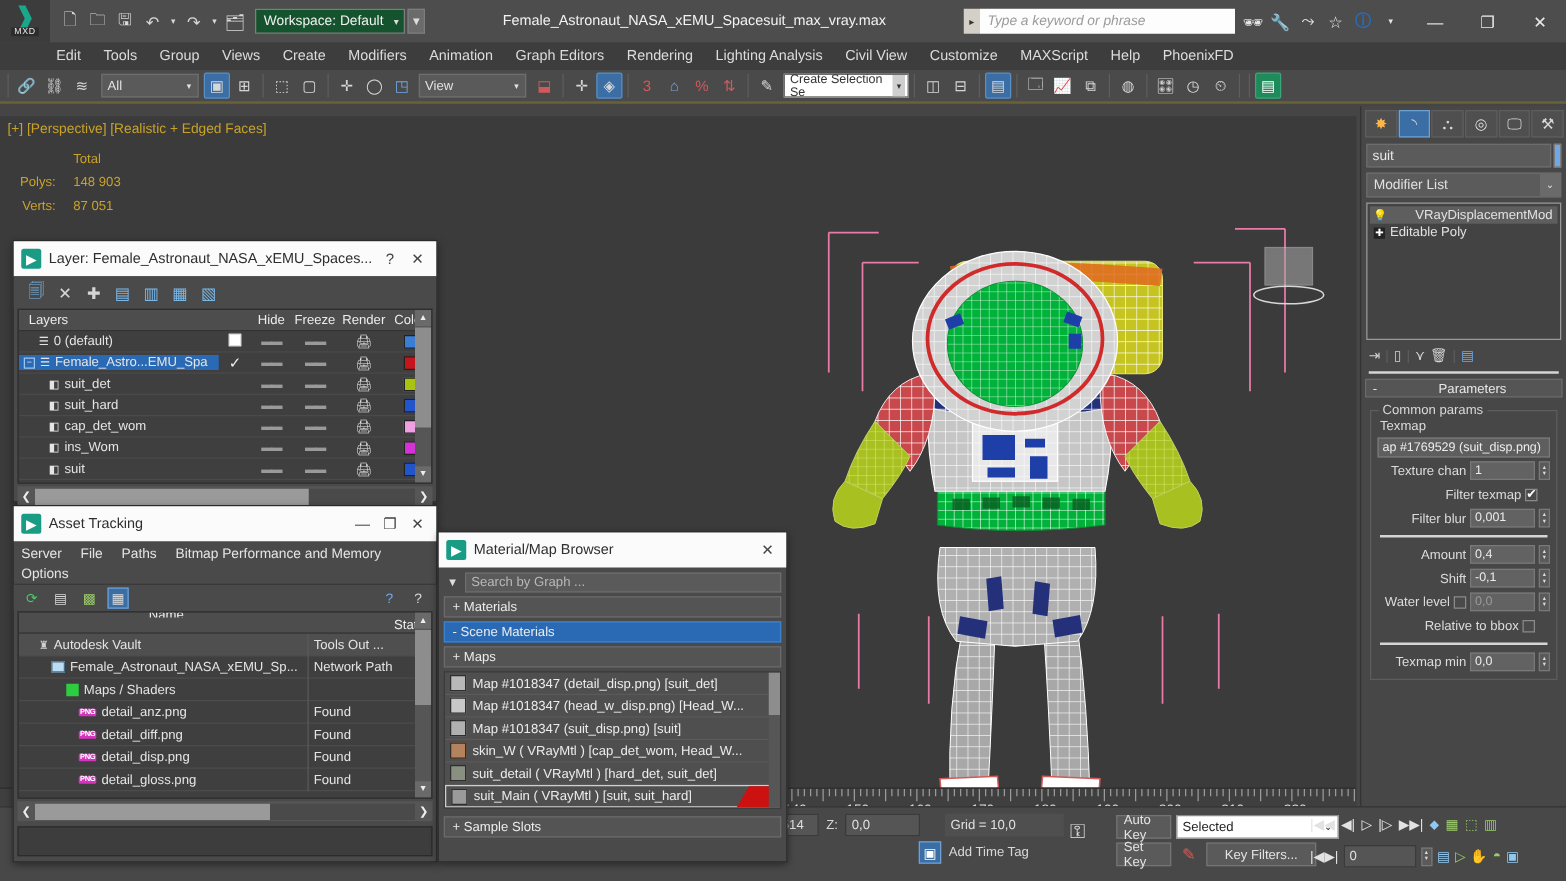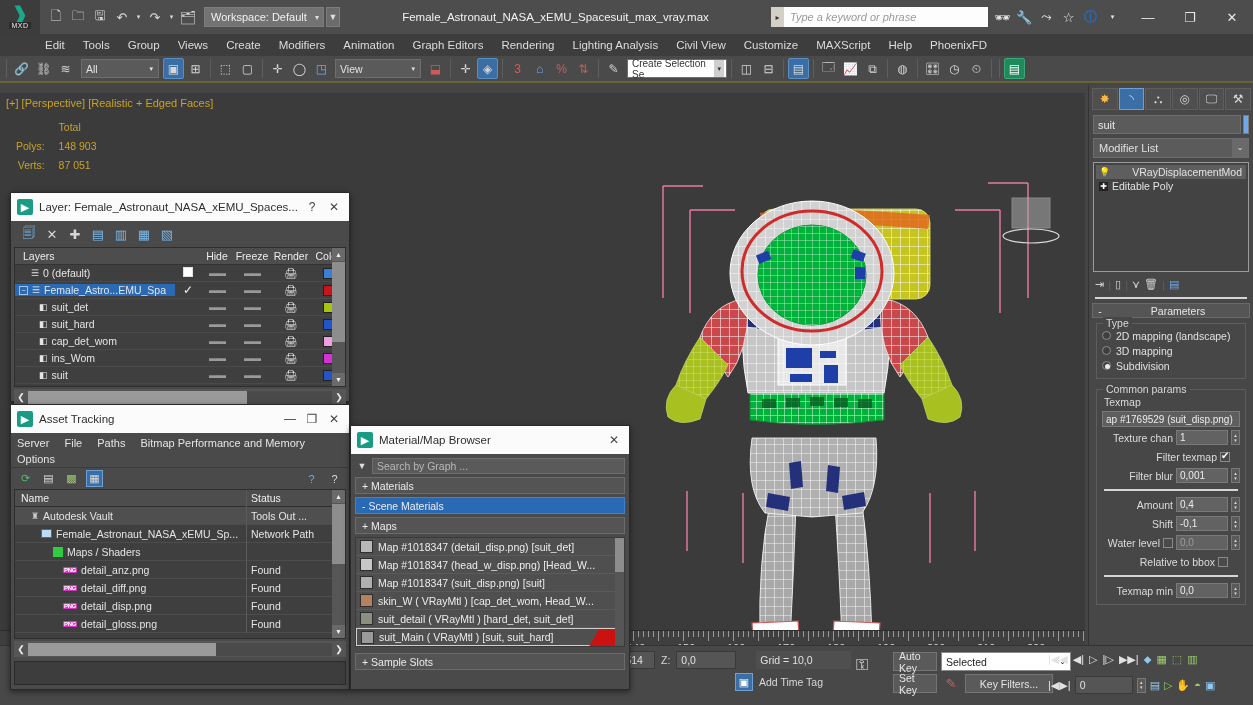--- a/index.html
+++ b/index.html
@@ -16,21 +16,21 @@
   
   .titlebar { position:absolute; left:0; top:0; width:1253px; height:34px;
       background:#4d4d4d; display:flex; align-items:center; }
   .maxlogo { width:40px; height:34px; background:#3c3c3c; display:flex;
       align-items:center; justify-content:center; flex-direction:column; position:relative;}
   .maxlogo .glyph { color:#1ba88a; font-size:20px; line-height:16px; font-weight:bold; }
   .maxlogo .mxd { font-size:7px; color:#e8e8e8; background:#2c2c2c; padding:0 2px; letter-spacing:0.5px;}
   .qat { display:flex; align-items:center; gap:2px; padding-left:6px; }
   .qbtn { width:20px; height:20px; border-radius:2px; display:flex; align-items:center;
       justify-content:center; color:#d8d8d8; font-size:13px; cursor:default; }
-  .ws-combo { margin-left:6px; height:20px; background:#737373; color:#f0f0f0;
+  .ws-combo { margin-left:6px; height:20px; background:#14532d; color:#f0f0f0;
       display:flex; align-items:center; padding:0 4px 0 6px; font-size:11px; min-width:120px;
       border:1px solid #7d7d7d; }
   .ws-combo .arrow { margin-left:auto; font-size:8px; padding-left:6px; color:#ddd;}
   .ws-extra { width:14px; height:20px; display:flex;align-items:center;justify-content:center;
       font-size:9px; color:#ddd; background:#6b6b6b; border:1px solid #7d7d7d; margin-left:2px;}
   .doctitle { flex:1; text-align:center; font-size:11.5px; color:#f2f2f2; }
   .searchwrap { display:flex; align-items:center; height:22px; }
   .searchbox { width:204px; height:20px; background:#fdfdfd; color:#9a9a9a; font-style:italic;
       font-size:11px; display:flex; align-items:center; padding-left:6px; }
   .searchdrop { width:13px; height:20px; background:#d4d0c8; color:#333; display:flex;
@@ -177,22 +177,22 @@
   
   #assetwin { left:10px; top:404px; width:340px; height:286px; }
   .at-menu { height:34px; padding:2px 6px; font-size:11px; color:#e4e4e4; line-height:16px; }
   .at-tools { height:22px; background:#4a4a4a; display:flex; align-items:center; gap:6px;
       padding:0 6px; border-top:1px solid #3a3a3a;}
   .at-tools .ai { width:17px;height:17px; display:flex;align-items:center;justify-content:center;
       font-size:11px; color:#d8d8d8; }
   .at-tools .ai.sel { background:#3a6ea5; border:1px solid #6ea0d4; }
   .at-grid { margin:0 3px; border:1px solid #2e2e2e; background:#3f3f3f; height:150px;
       position:relative; overflow:hidden;}
-  .at-hdr { height:17px; background:#4d4d4d; display:flex; align-items:center; font-size:10.5px;
-      color:#f0f0f0; border-bottom:1px solid #2e2e2e;}
+  .at-hdr { height:17px; background:#4d4d4d; display:flex; align-items:flex-end; font-size:10.5px;
+      color:#f0f0f0; border-bottom:1px solid #2e2e2e;flex-direction:column;}
   .at-row { height:18px; display:flex; align-items:center; font-size:10.5px; color:#e4e4e4;
       border-bottom:1px solid #4c4c4c;}
   .at-row.sel { background:#4f4f4f; }
   .at-name { width:232px; display:flex; align-items:center; gap:4px; overflow:hidden;
       white-space:nowrap; border-right:1px solid #5a5a5a; height:18px;}
   .at-status { flex:1; padding-left:4px; }
   .pngic { font-size:6px; background:#d633c0; color:#fff; padding:0 1px; border-radius:1px;
       font-weight:bold; letter-spacing:-0.3px;}
   .at-bottom { margin:4px 3px; height:24px; background:#3d3d3d; border:1px solid #2b2b2b; }
 
@@ -652,35 +652,20 @@
       <span class="sti" style="color:#6fa8e8">▤</span>
     </div>
     <div style="height:2px;background:#d5d5d5;margin:2px 6px 4px 6px"></div>
 
     <div class="rollup">
       <div class="rollup-head">
         <span class="pm">-</span>
         <span class="tt">Parameters</span>
       </div>
 
-      <div class="group">
-        <div class="gtitle">Type</div>
-        <div class="radio-row">
-          <span class="radio"></span>
-          <span>2D mapping (landscape)</span>
-        </div>
-        <div class="radio-row">
-          <span class="radio"></span>
-          <span>3D mapping</span>
-        </div>
-        <div class="radio-row">
-          <span class="radio on"></span>
-          <span>Subdivision</span>
-        </div>
-      </div>
 
       <div class="group" style="margin-top:10px">
         <div class="gtitle">Common params</div>
         <div style="font-size:10.5px;color:#dcdcdc;margin:2px 0 3px 2px">Texmap</div>
         <div style="height:16px;background:#5e5e5e;border:1px solid #7a7a7a;font-size:10px;color:#ececec;display:flex;align-items:center;padding-left:3px;overflow:hidden;white-space:nowrap">ap #1769529 (suit_disp.png)</div>
 
         <div class="prow">
           <span>Texture chan</span>
           <span class="pfield">1</span>
           <span class="spin">

